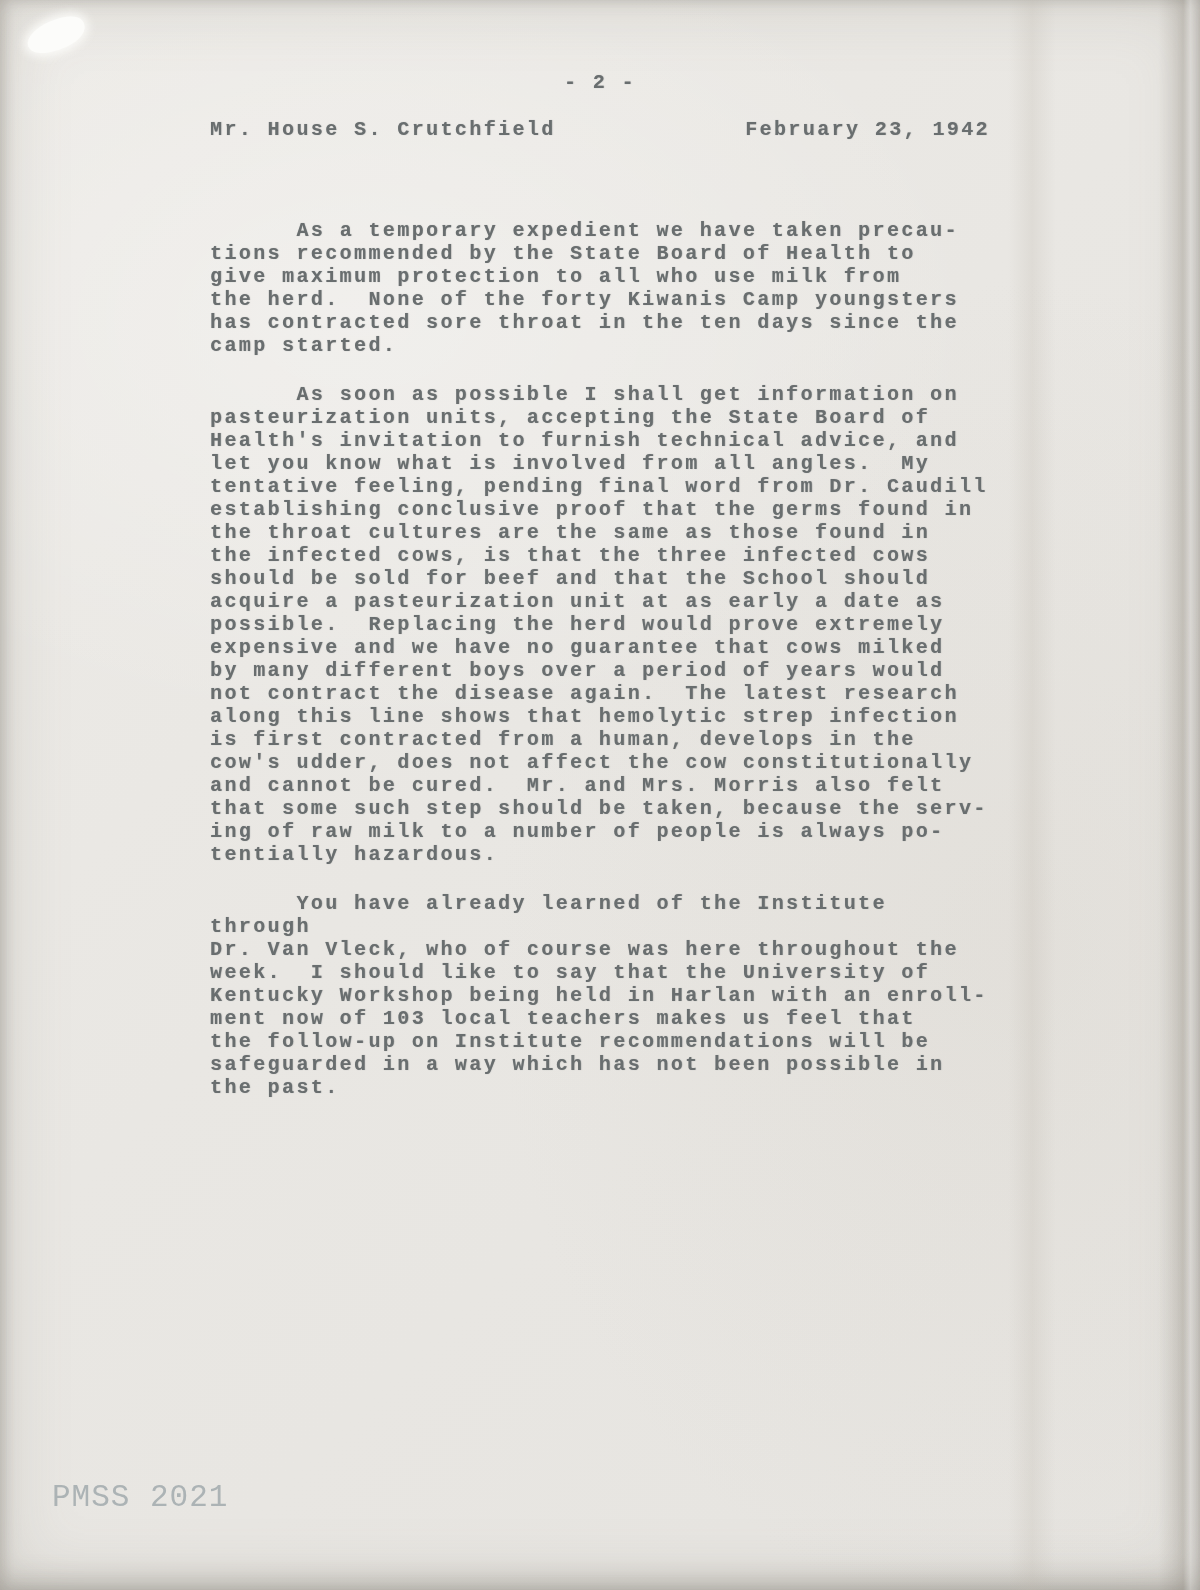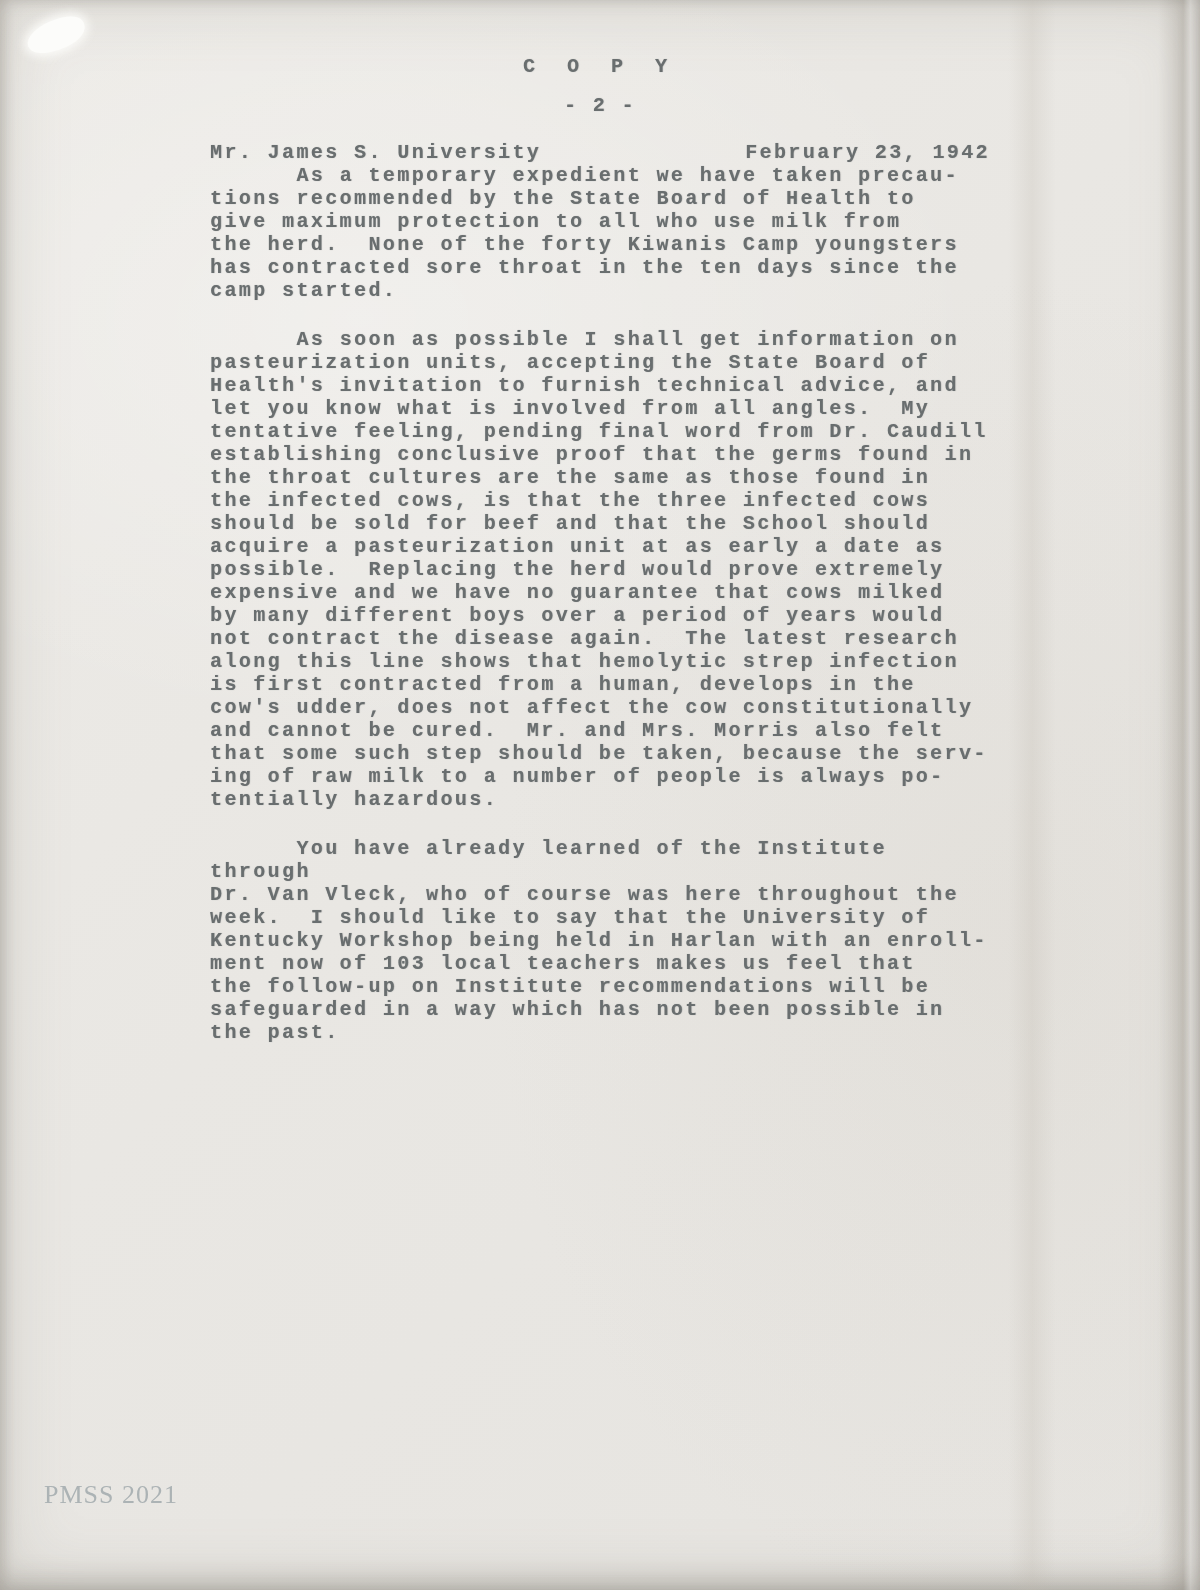--- a/index.html
+++ b/index.html
@@ -70,50 +70,50 @@
   .page-num {
     text-align: center;
     margin-top: 16px;
   }
   .addr-row {
     display: flex;
     justify-content: space-between;
     margin-top: 24px;
   }
   .body-block {
+    margin-top: 78px;
     font-family: Liberation Mono, monospace;
   }
   .para {
     white-space: pre-wrap;
     margin: 0 0 26px 0;
   }
   .watermark {
     position: absolute;
-    left: 44px;
+    left: 52px;
     top: 1480px;
-    font-family: Liberation Serif, serif;
-    font-size: 26px;
+    font-family: Liberation Mono, monospace;
+    font-size: 31px;
     color: #acb3b5;
     letter-spacing: 1px;
   }
 </style>
 </head>
 <body>
 
 <div class="scan">
   <div class="chip"></div>
   <div class="streaks"></div>
 
   <div class="content">
-    <div class="copy-line">C O P Y</div>
 
     <div class="page-num">- 2 -</div>
 
     <div class="addr-row">
-      <span>Mr. James S. University</span>
+      <span>Mr. House S. Crutchfield</span>
       <span>February 23, 1942</span>
     </div>
 
     <div class="body-block">
       <p class="para">      As a temporary expedient we have taken precau-
 tions recommended by the State Board of Health to
 give maximum protection to all who use milk from
 the herd.  None of the forty Kiwanis Camp youngsters
 has contracted sore throat in the ten days since the
 camp started.</p>

